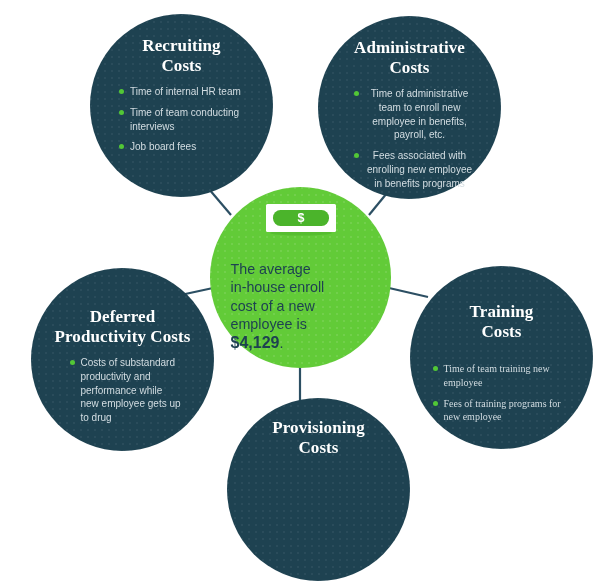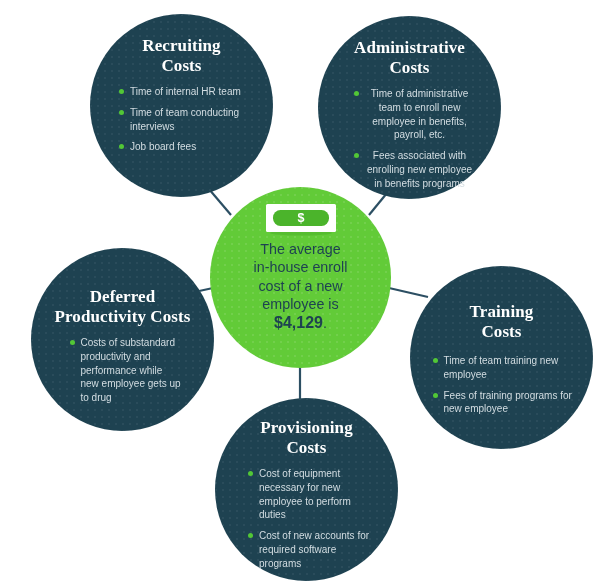--- a/index.html
+++ b/index.html
@@ -80,33 +80,33 @@
   }
   #node-recruiting .node-list { width: 135px; margin-top: 9px; margin-left: 10px; }
 
   #node-administrative {
     left: 318px; top: 16px; width: 183px; height: 183px;
     padding-top: 22px;
   }
   #node-administrative .node-list { width: 120px; margin-top: 9px; margin-left: 9px; text-align: center; }
 
   #node-deferred {
-    left: 31px; top: 248px; width: 183px; height: 183px;
+    left: 31px; top: 268px; width: 183px; height: 183px;
     padding-top: 39px;
   }
   #node-deferred .node-list { width: 112px; margin-top: 9px; margin-left: 6px; }
 
   #node-training {
     left: 410px; top: 266px; width: 183px; height: 183px;
     padding-top: 36px;
   }
-  #node-training .node-list { width: 140px; margin-top: 12px; margin-left: 2px; }
+  #node-training .node-list { width: 140px; margin-top: 20px; margin-left: 2px; font-family: Liberation Serif, serif; }
 
   #node-provisioning {
-    left: 215px; top: 398px; width: 183px; height: 183px;
+    left: 227px; top: 398px; width: 183px; height: 183px;
     padding-top: 20px;
   }
   #node-provisioning .node-list { width: 125px; margin-top: 9px; margin-left: 8px; }
 
   
   #node-center {
     position: absolute;
     left: 210px; top: 187px;
     width: 181px; height: 181px;
     border-radius: 50%;
@@ -122,22 +122,22 @@
   #money-icon {
     width: 74px;
     height: 33px;
     flex: none;
     margin-bottom: 4px;
   }
   #center-text {
     color: #1e4251;
     font-size: 14.3px;
     line-height: 1.28;
-    text-align: center;
     width: 140px;
+    margin-top: 20px;
   }
   #center-amount {
     font-weight: bold;
     font-size: 16px;
   }
 </style>
 </head>
 <body>
 
 <div id="infographic">
@@ -192,24 +192,20 @@
       <li><span class="bullet"></span><span>Time of team training new employee</span></li>
       <li><span class="bullet"></span><span>Fees of training programs for new employee</span></li>
     </ul>
   </div>
 
   <div class="node" id="node-provisioning">
     <div class="node-title">
       <span>Provisioning</span><br>
       <span>Costs</span>
     </div>
-    <ul class="node-list">
-      <li><span class="bullet"></span><span>Cost of equipment necessary for new employee to perform duties</span></li>
-      <li><span class="bullet"></span><span>Cost of new accounts for required software programs</span></li>
-    </ul>
   </div>
 
   <div id="node-center">
     <svg id="money-icon" viewBox="0 0 74 33">
       <ellipse cx="37" cy="30" rx="31" ry="2.6" fill="#4cb32a" opacity="0.55"></ellipse>
       <rect x="2" y="1" width="70" height="28" rx="1.5" fill="#ffffff"></rect>
       <rect x="9" y="7" width="56" height="16" rx="7.5" fill="#4bb42b"></rect>
       <text x="37" y="19.3" text-anchor="middle" font-family="'Liberation Sans', sans-serif" font-size="12.5" font-weight="bold" fill="#ffffff">$</text>
     </svg>
     <div id="center-text">

